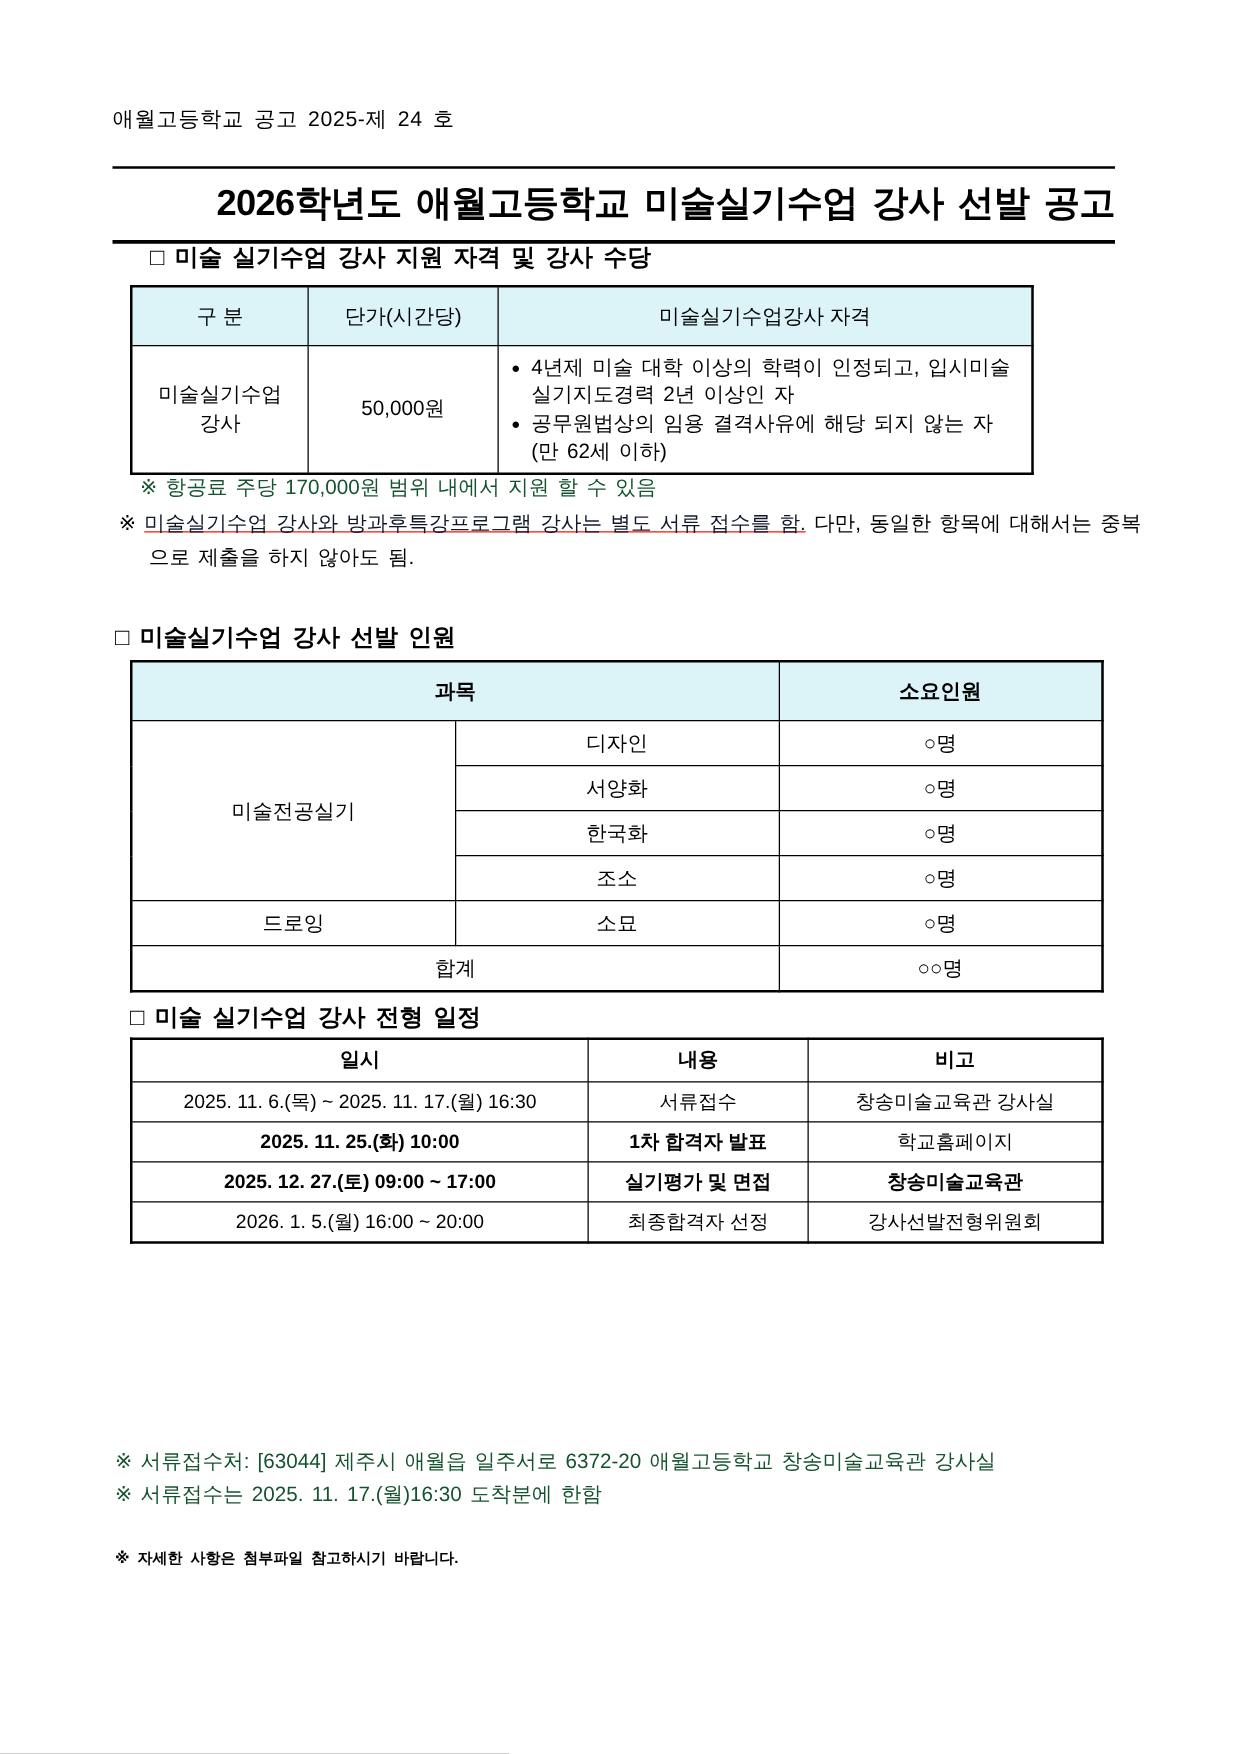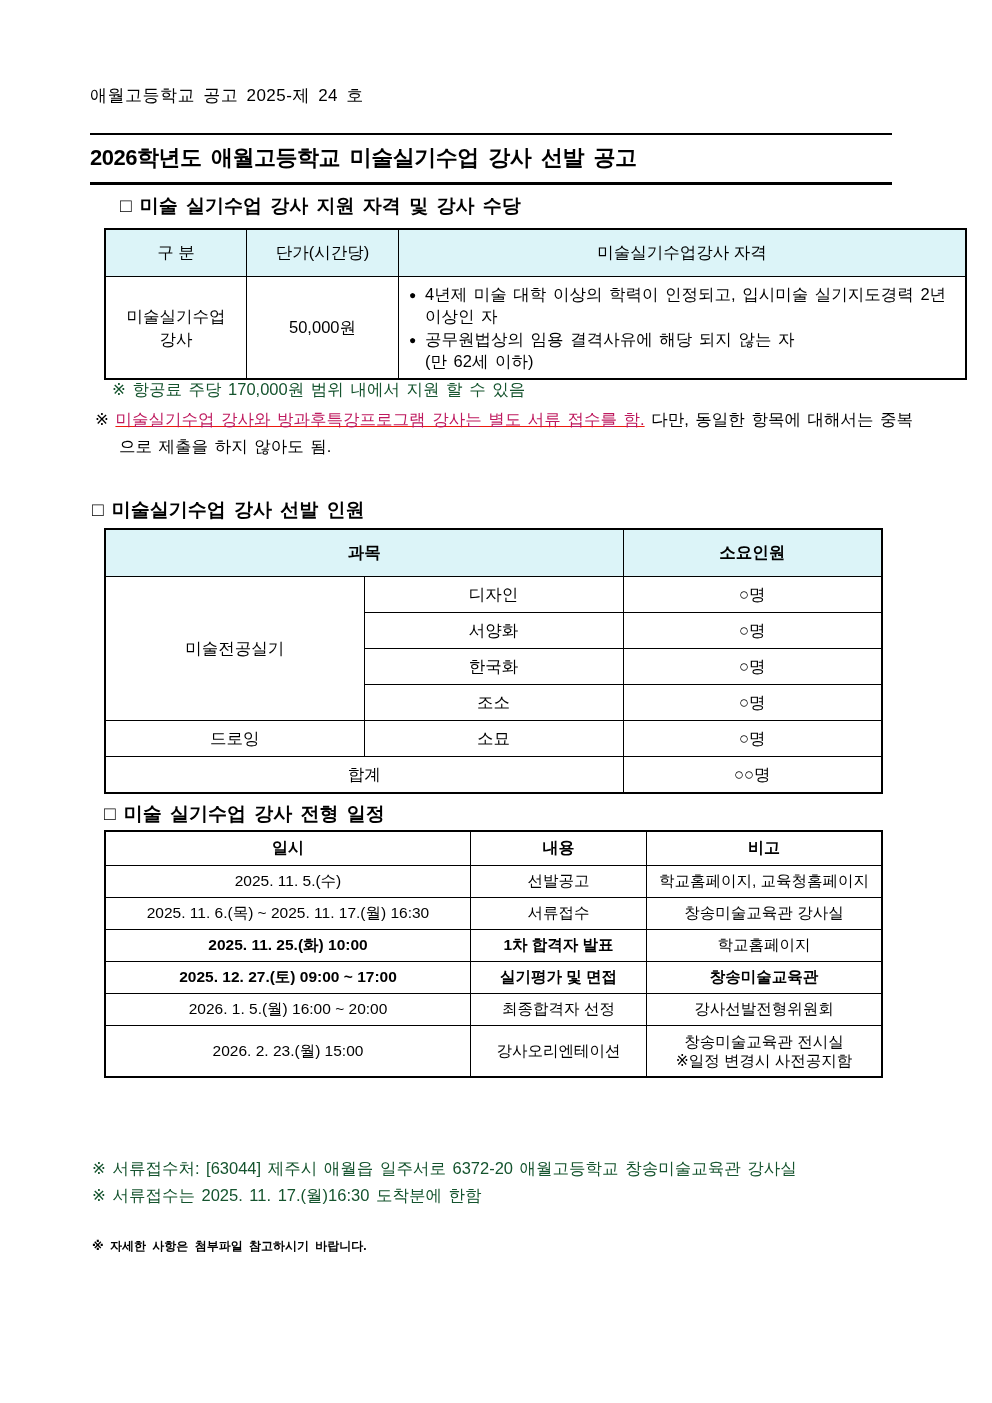--- a/index.html
+++ b/index.html
@@ -13,34 +13,34 @@
     margin:0 auto;
   }
   .doc-no{
     position:absolute;left:90px;top:84px;
     font-size:17px;letter-spacing:0.5px;word-spacing:3px;
   }
   .title-block{
     position:absolute;left:90px;top:133px;width:802px;
     border-top:2px solid #000;border-bottom:3px solid #000;
     padding:8px 0 9px 0;
-    text-align:left;
-    font-size:22px;font-weight:bold;letter-spacing:-0.5px;word-spacing:4px;
+    text-align:right;
+    font-size:29px;font-weight:bold;letter-spacing:-0.5px;word-spacing:4px;
   }
   .section-heading{
     position:absolute;left:92px;
     font-size:19px;font-weight:bold;word-spacing:3px;
   }
   .s1{top:193px;margin-left:28px;}
   .s2{top:497px;}
   .s3{top:801px;margin-left:12px;}
   table{border-collapse:collapse;table-layout:fixed;}
   td{border:1.5px solid #000;vertical-align:middle;}
   .t1{
-    position:absolute;left:104px;top:228px;width:863px;
+    position:absolute;left:104px;top:228px;width:723px;
     border:2.5px solid #000;
     font-size:16.5px;
   }
   .t1 .head td{background:#dcf4f8;height:44px;text-align:center;}
   .t1 .c1{width:138px;}
   .t1 .c2{width:149px;}
   .t1 .data td{height:87px;text-align:center;line-height:1.35;}
   .t1 td.quals{text-align:left;padding:6px 8px 6px 10px;}
   .bullet{padding-left:16px;text-indent:-16px;word-spacing:2px;}
   .bullet .mark{display:inline-block;width:16px;text-indent:0;font-size:12px;vertical-align:1px;}
@@ -61,21 +61,21 @@
   }
   .t3 .head td{height:31px;font-weight:bold;font-size:16px;}
   .t3 .r td{height:29px;}
   .t3 .ca{width:362px;}
   .t3 .cb{width:173px;}
   .t3 .bold-row td{font-weight:bold;}
   .t3 td.normal{font-weight:normal;}
   .t3 .last td{height:48px;line-height:1.25;}
   .note{position:absolute;font-size:16.5px;word-spacing:2px;}
   .blue{color:#14532d;}
-  .red-underline{color:#be185d;text-decoration:underline;text-decoration-color:#ed1a0d;}
+  .red-underline{color:#0f172a;text-decoration:underline;text-decoration-color:#ed1a0d;}
   .n1{left:112px;top:379px;}
   .n2{left:95px;top:406px;width:810px;padding-left:24px;text-indent:-24px;line-height:1.65;}
   .n3{left:92px;top:1158px;}
   .n4{left:92px;top:1185px;}
   .final{
     position:absolute;left:92px;top:1238px;
     font-size:12px;font-weight:bold;word-spacing:3px;
   }
 </style>
 </head>
@@ -157,52 +157,39 @@
   <div class="section-heading s3">□ 미술 실기수업 강사 전형 일정</div>
 
   <table class="t3">
     <tbody>
         <tr class="head">
       <td class="ca">일시</td>
       <td class="cb">내용</td>
       <td>비고</td>
     </tr>
     <tr class="r">
-      <td>2025. 11. 5.(수)</td>
-      <td>선발공고</td>
-      <td>학교홈페이지, 교육청홈페이지</td>
-    </tr>
-    <tr class="r">
       <td>2025. 11. 6.(목) ~ 2025. 11. 17.(월) 16:30</td>
       <td>서류접수</td>
       <td>창송미술교육관 강사실</td>
     </tr>
     <tr class="r bold-row">
       <td>2025. 11. 25.(화) 10:00</td>
       <td>1차 합격자 발표</td>
       <td class="normal">학교홈페이지</td>
     </tr>
     <tr class="r bold-row">
       <td>2025. 12. 27.(토) 09:00 ~ 17:00</td>
       <td>실기평가 및 면접</td>
       <td>창송미술교육관</td>
     </tr>
     <tr class="r">
       <td>2026. 1. 5.(월) 16:00 ~ 20:00</td>
       <td>최종합격자 선정</td>
       <td>강사선발전형위원회</td>
     </tr>
-    <tr class="r last">
-      <td>2026. 2. 23.(월) 15:00</td>
-      <td>강사오리엔테이션</td>
-      <td>
-        <div>창송미술교육관 전시실</div>
-        <div>※일정 변경시 사전공지함</div>
-      </td>
-    </tr>
   </tbody>
     </table>
 
   <div class="note blue n3">※ 서류접수처: [63044] 제주시 애월읍 일주서로 6372-20 애월고등학교 창송미술교육관 강사실</div>
   <div class="note blue n4">※ 서류접수는 2025. 11. 17.(월)16:30 도착분에 한함</div>
 
   <div class="final">※ 자세한 사항은 첨부파일 참고하시기 바랍니다.</div>
 
 </div>
 

